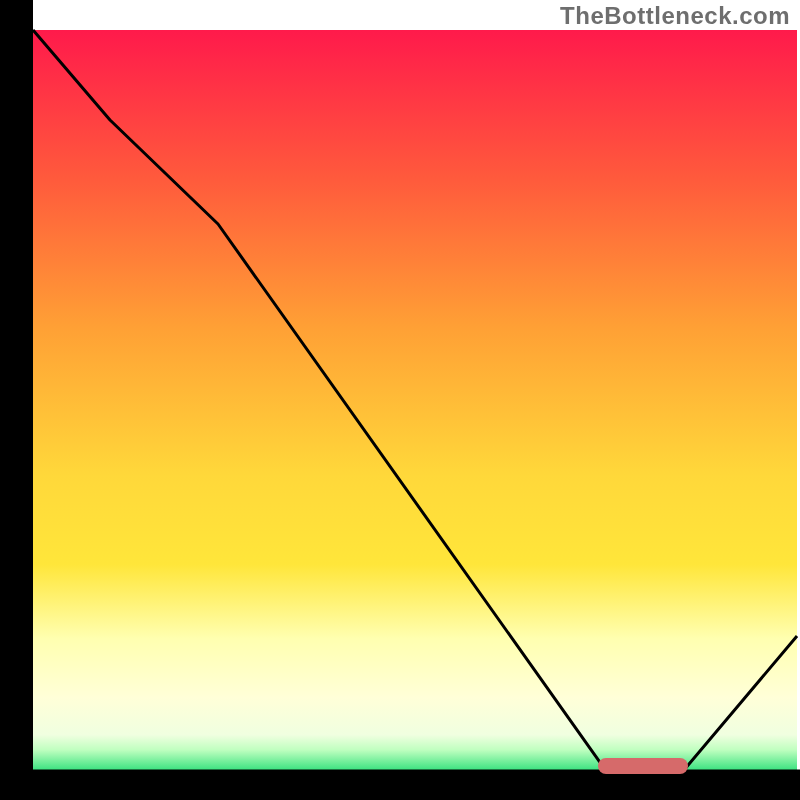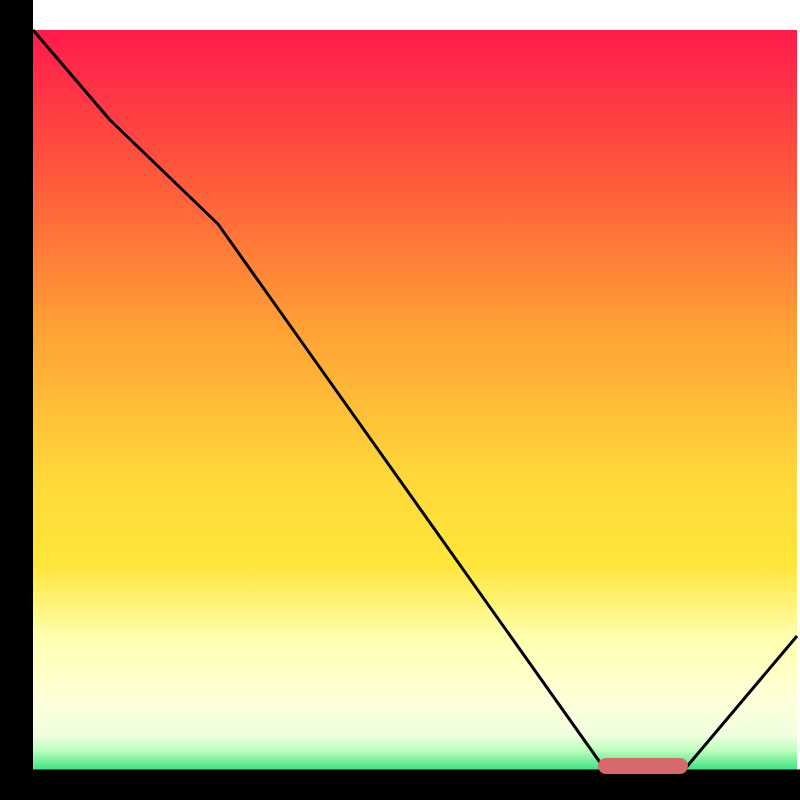--- a/index.html
+++ b/index.html
@@ -29,20 +29,21 @@
   svg.chart {
     position: absolute;
     top: 0;
     left: 0;
   }
 </style>
 </head>
 <body>
 
 <div class="container">
+  <div class="watermark">TheBottleneck.com</div>
 
   <svg class="chart" width="800" height="800" viewBox="0 0 800 800">
     <defs>
       <linearGradient id="bgGrad" x1="0" y1="0" x2="0" y2="1">
         <stop offset="0%" stop-color="#ff1a4b"></stop>
         <stop offset="20%" stop-color="#ff5a3c"></stop>
         <stop offset="40%" stop-color="#ffa035"></stop>
         <stop offset="60%" stop-color="#ffd83a"></stop>
         <stop offset="72%" stop-color="#ffe63a"></stop>
         <stop offset="82%" stop-color="#ffffb0"></stop>

